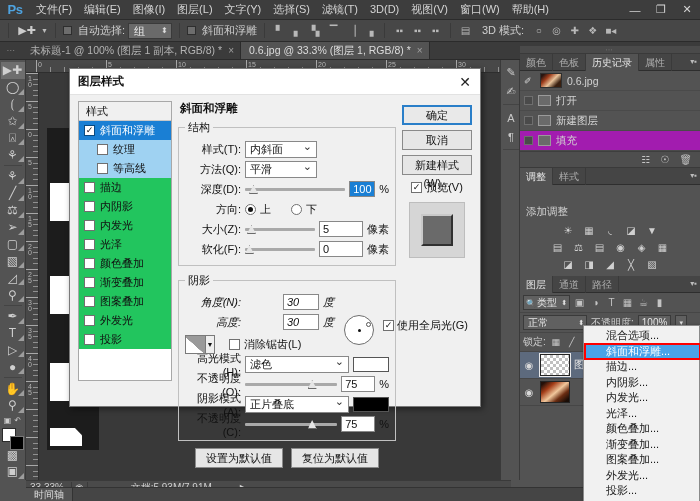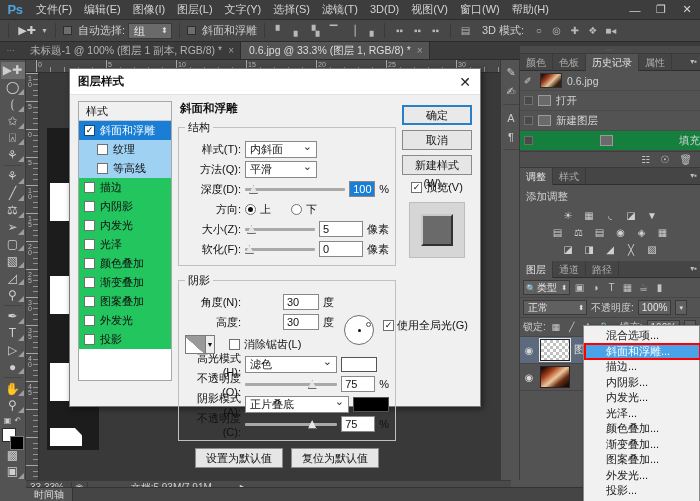--- a/index.html
+++ b/index.html
@@ -170,36 +170,36 @@
     position: absolute; right: 3px; top: 3px; color: #bbb; font-size: 8px;
     display: flex; gap: 2px; align-items: center;
   }
   .panel-body { background: #535353; }
 
   
   .hist-row {
     display: flex; align-items: center; height: 20px; padding-left: 4px;
     border-bottom: 1px solid #4a4a4a; gap: 5px; color: #d2d2d2; font-size: 10.5px;
   }
-  .hist-row.sel { background: #15803d; justify-content: space-between; }
+  .hist-row.sel { background: #a21caf; }
   .hist-thumb {
     width: 22px; height: 15px; border: 1px solid #2f2f2f;
     background: linear-gradient(135deg,#2a1510 10%,#9c3b1a 30%,#e8c39a 55%,#3a2010 80%);
   }
   .hist-chk { width: 9px; height: 9px; border: 1px solid #6e6e6e; background: #4a4a4a; }
   .hist-ic { width: 13px; height: 11px; border: 1px solid #9a9a9a; background: #6a6a6a; }
   .hist-foot {
     height: 17px; display: flex; align-items: center; justify-content: flex-end;
     gap: 10px; padding-right: 8px; background: #4e4e4e;
     border-top: 1px solid #3e3e3e; border-bottom: 1px solid #3a3a3a;
     color: #c5c5c5; font-size: 10px;
   }
 
   
-  .adj-title { color: #cfcfcf; font-size: 10.5px; padding: 5px 0 2px 6px; }
+  .adj-title { color: #cfcfcf; font-size: 10.5px; padding: 20px 0 2px 6px; }
   .adj-grid { padding: 1px 0 3px 0; }
   .adj-row { display: flex; justify-content: center; gap: 6px; padding: 2px 0; }
   .adj-ic {
     width: 15px; height: 13px; display: flex; align-items: center; justify-content: center;
     color: #d0d0d0; font-size: 10px;
   }
 
   
   .lay-filter {
     display: flex; align-items: center; height: 20px; gap: 3px;
@@ -946,21 +946,21 @@
               <span class="knob" style="left:0px"></span>
             </span>
             <span class="dnum">0</span>
             <span class="unit">像素</span>
           </div>
         </fieldset>
 
         <fieldset>
           <legend>阴影</legend>
 
-          <div style="display:flex;align-items:flex-start;gap:4px;">
+          <div style="display:flex;align-items:flex-start;gap:4px;font-style:italic;">
             <div style="flex:1">
               <div class="frow">
                 <span class="flabel">角度(N):</span>
                 <span style="width:34px"></span>
                 <span class="dnum" style="width:36px">30</span>
                 <span class="unit">度</span>
               </div>
               <div class="frow">
                 <span class="flabel">高度:</span>
                 <span style="width:34px"></span>
@@ -983,21 +983,21 @@
             <span class="gloss-sw">
               <span class="g"></span>
               <span class="drop">▼</span>
             </span>
             <span class="cbx" style="margin-left:10px"></span>
             <span class="unit">消除锯齿(L)</span>
           </div>
 
           <div class="frow">
             <span class="flabel">高光模式(H):</span>
-            <span class="dsel" style="width:92px">滤色</span>
+            <span class="dsel" style="width:104px">滤色</span>
             <span class="colorsw" id="hl-color" style="background: rgb(255, 255, 255);"></span>
           </div>
 
           <div class="frow">
             <span class="flabel">不透明度(O):</span>
             <span class="slider">
               <span class="track"></span>
               <span class="knob" style="left:68%"></span>
             </span>
             <span class="dnum" style="width:34px">75</span>

